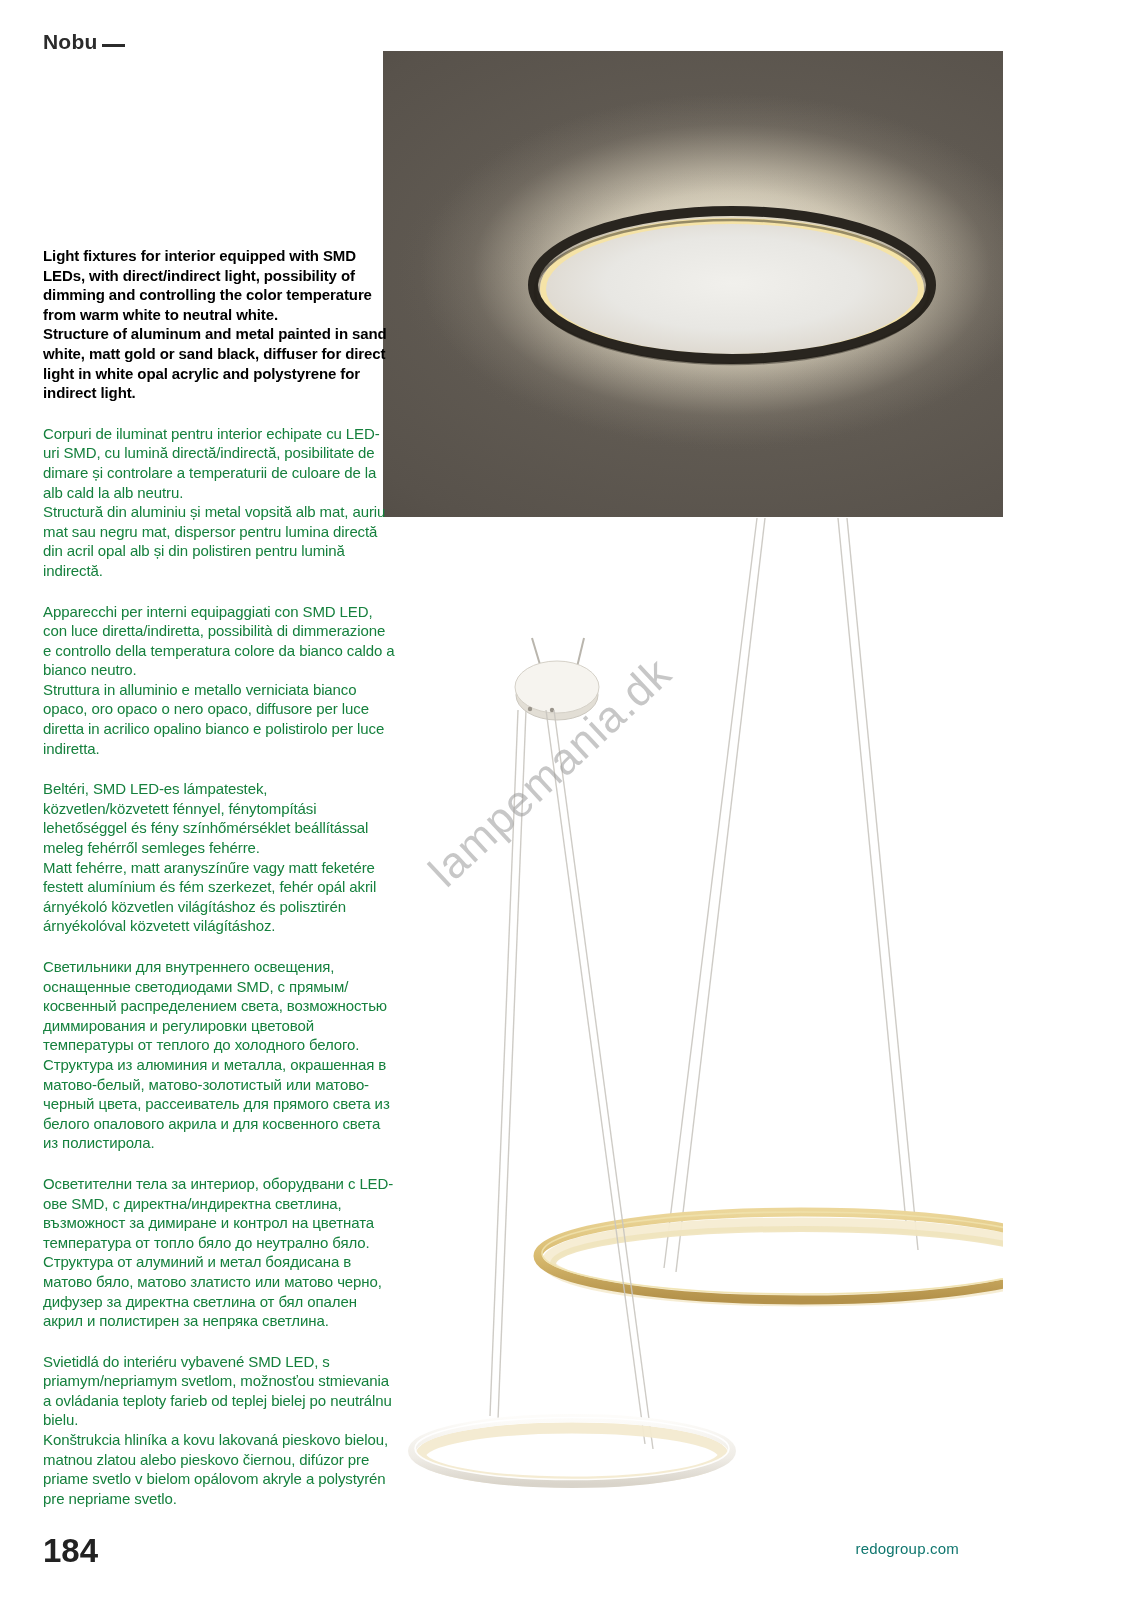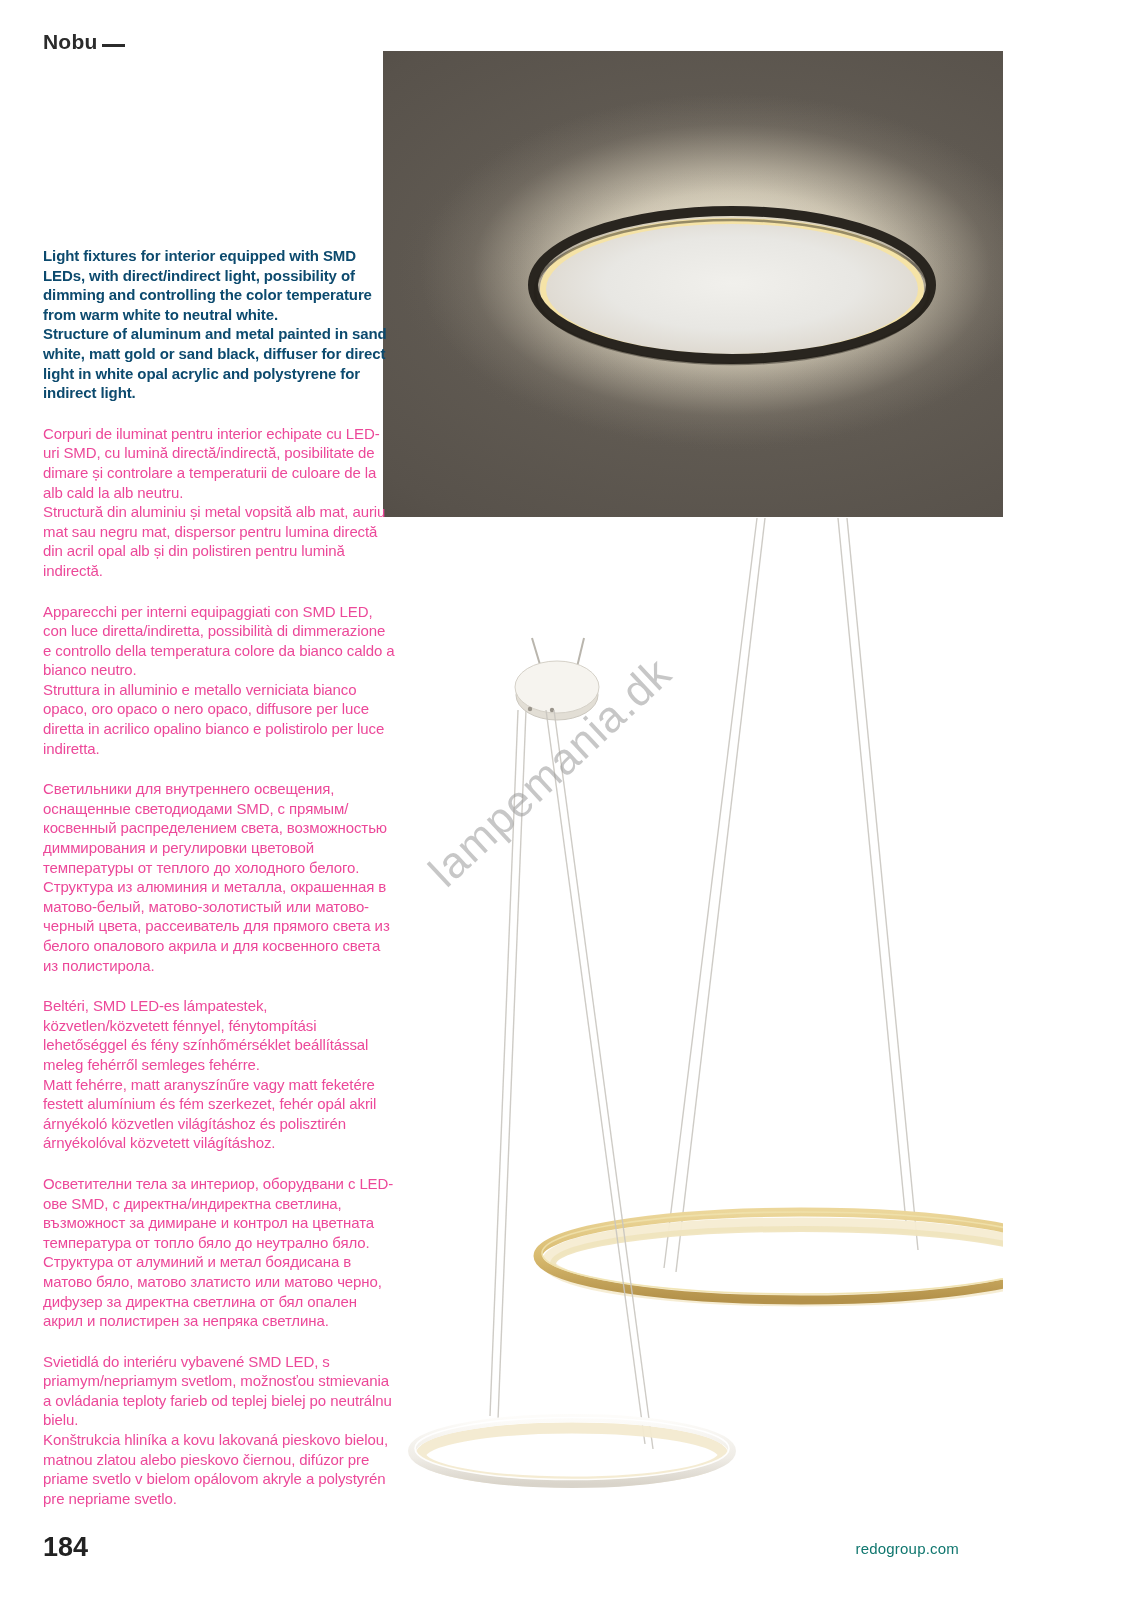--- a/index.html
+++ b/index.html
@@ -28,23 +28,23 @@
   .info-title .dash{
     display:inline-block;width:56px;height:4px;background:#1c1c1c;
     margin-left:8px;vertical-align:6px;
   }
   
   .col{
     position:absolute;left:43px;top:246px;width:352px;
   }
   .para{
     font-size:15px;line-height:19.6px;letter-spacing:-0.1px;
-    white-space:pre-line;margin:0 0 21px 0;color:#ec4899;
+    white-space:pre-line;margin:0 0 21px 0;color:#15803d;
   }
-  .para.bold{font-weight:700;color:#0c4a6e;}
+  .para.bold{font-weight:700;color:#000000;}
   
   .photo{
     position:absolute;left:383px;top:51px;width:704px;height:466px;
     background:
       radial-gradient(ellipse 380px 215px at 49.5% 47%,
         rgba(252,246,228,.95) 0%, rgba(235,226,203,.55) 38%,
         rgba(150,142,128,.18) 68%, rgba(0,0,0,0) 82%),
       radial-gradient(ellipse 130% 120% at 50% 48%,
         #6a645b 0%, #58524b 52%, #453f39 84%, #3a3531 100%);
   }
@@ -57,21 +57,21 @@
   
   .watermark{
     position:absolute;left:550px;top:772px;
     transform:translate(-50%,-50%) rotate(-43deg);
     font-size:44px;color:#9a9a9a;opacity:.55;letter-spacing:1px;
     white-space:nowrap;pointer-events:none;
   }
   
   .page-number{
     position:absolute;left:43px;top:1532px;
-    font-size:27px;font-weight:700;color:#222;
+    font-size:33px;font-weight:700;color:#222;
   }
   .site-url{
     position:absolute;right:44px;top:1540px;
     font-size:15px;color:#0f766e;letter-spacing:.2px;
   }
 </style>
 </head>
 <body>
 
 <div id="page">
@@ -165,24 +165,24 @@
 
   <div class="watermark">lampemania.dk</div>
 
   <div class="col">
     <p class="para bold">Light fixtures for interior equipped with SMD LEDs, with direct/indirect light, possibility of dimming and controlling the color temperature from warm white to neutral white.
 Structure of aluminum and metal painted in sand white, matt gold or sand black, diffuser for direct light in white opal acrylic and polystyrene for indirect light.</p>
     <p class="para">Corpuri de iluminat pentru interior echipate cu LED-uri SMD, cu lumină directă/indirectă, posibilitate de dimare și controlare a temperaturii de culoare de la alb cald la alb neutru.
 Structură din aluminiu și metal vopsită alb mat, auriu mat sau negru mat, dispersor pentru lumina directă din acril opal alb și din polistiren pentru lumină indirectă.</p>
     <p class="para">Apparecchi per interni equipaggiati con SMD LED, con luce diretta/indiretta, possibilità di dimmerazione e controllo della temperatura colore da bianco caldo a bianco neutro.
 Struttura in alluminio e metallo verniciata bianco opaco, oro opaco o nero opaco, diffusore per luce diretta in acrilico opalino bianco e polistirolo per luce indiretta.</p>
+    <p class="para">Beltéri, SMD LED-es lámpatestek, közvetlen/közvetett fénnyel, fénytompítási lehetőséggel és fény színhőmérséklet beállítással meleg fehérről semleges fehérre.
+Matt fehérre, matt aranyszínűre vagy matt feketére festett alumínium és fém szerkezet, fehér opál akril árnyékoló közvetlen világításhoz és polisztirén árnyékolóval közvetett világításhoz.</p>
     <p class="para">Светильники для внутреннего освещения, оснащенные светодиодами SMD, с прямым/косвенный распределением света, возможностью диммирования и регулировки цветовой температуры от теплого до холодного белого.
 Структура из алюминия и металла, окрашенная в матово-белый, матово-золотистый или матово-черный цвета, рассеиватель для прямого света из белого опалового акрила и для косвенного света из полистирола.</p>
-    <p class="para">Beltéri, SMD LED-es lámpatestek, közvetlen/közvetett fénnyel, fénytompítási lehetőséggel és fény színhőmérséklet beállítással meleg fehérről semleges fehérre.
-Matt fehérre, matt aranyszínűre vagy matt feketére festett alumínium és fém szerkezet, fehér opál akril árnyékoló közvetlen világításhoz és polisztirén árnyékolóval közvetett világításhoz.</p>
     <p class="para">Осветителни тела за интериор, оборудвани с LED-ове SMD, с директна/индиректна светлина, възможност за димиране и контрол на цветната температура от топло бяло до неутрално бяло.
 Структура от алуминий и метал боядисана в матово бяло, матово златисто или матово черно, дифузер за директна светлина от бял опален акрил и полистирен за непряка светлина.</p>
     <p class="para">Svietidlá do interiéru vybavené SMD LED, s priamym/nepriamym svetlom, možnosťou stmievania a ovládania teploty farieb od teplej bielej po neutrálnu bielu.
 Konštrukcia hliníka a kovu lakovaná pieskovo bielou, matnou zlatou alebo pieskovo čiernou, difúzor pre priame svetlo v bielom opálovom akryle a polystyrén pre nepriame svetlo.</p>
   </div>
 
   <div class="page-number">184</div>
   <div class="site-url">redogroup.com</div>
 
 </div>

